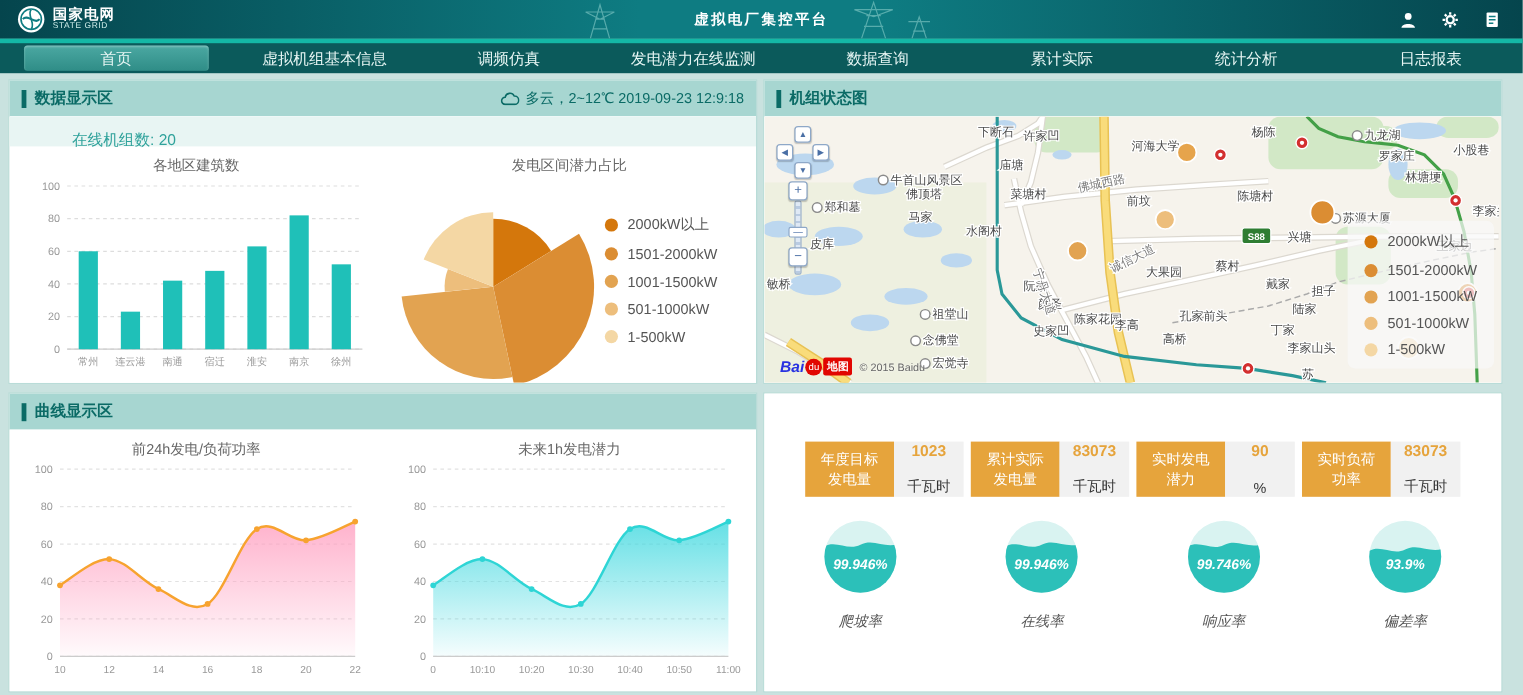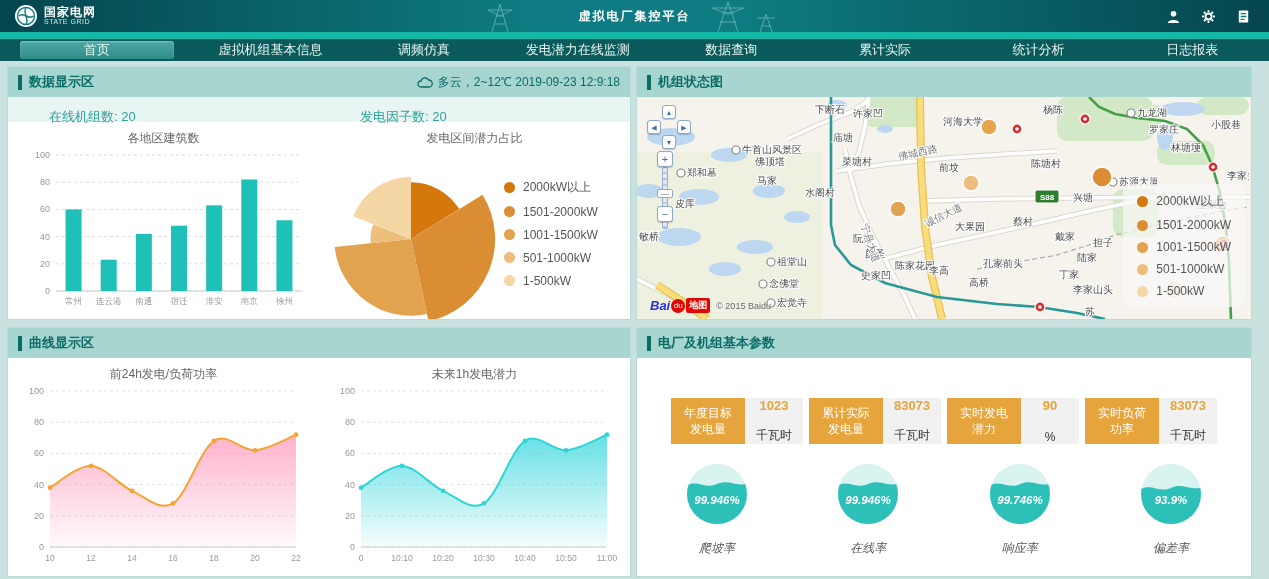--- a/index.html
+++ b/index.html
@@ -11,36 +11,36 @@
   header { position:relative; height:32px; background:linear-gradient(90deg,#05454d,#0e7c82 42%,#0e7c82 58%,#05454d); display:flex; align-items:center; }
   .brand { display:flex; align-items:center; gap:6px; margin-left:14px; }
   .brand-name { color:#fff; font-size:12px; font-weight:bold; letter-spacing:1px; line-height:12px; }
   .brand-sub { color:#cfeeea; font-size:7px; letter-spacing:.5px; line-height:8px; }
   .page-title { position:absolute; left:0; right:0; text-align:center; color:#fff; font-size:12px; font-weight:bold; letter-spacing:2px; }
   .pylons { position:absolute; top:0; height:32px; opacity:.5; }
   .header-icons { position:absolute; right:18px; top:0; height:32px; display:flex; align-items:center; gap:20px; }
   .hicon { width:15px; height:15px; cursor:pointer; }
 
   
-  nav { height:29px; background:#0b5a5b; border-top:7px solid #14b8a6; display:flex; }
+  nav { height:29px; background:#0b5a5b; border-top:4px solid #14b8a6; display:flex; }
   .nav-item { flex:1; display:flex; align-items:center; justify-content:center; color:#e7f6f4; font-size:13px; cursor:pointer; }
   .nav-item.active { margin:2px 20px; background:linear-gradient(#4ba8a2,#2f8d87); border-radius:3px; box-shadow:inset 0 1px 2px rgba(255,255,255,.35); }
 
   
   main { display:grid; grid-template-columns:622px 614px; grid-template-rows:252px 248px; gap:9px 7px; padding:6px 8px 0 8px; }
   .panel { background:#fff; box-shadow:0 0 0 1px #b9dcd8; display:flex; flex-direction:column; }
   .p-head { height:30px; background:#a7d6d1; display:flex; align-items:center; padding:0 10px; flex:0 0 30px; }
   .p-accent { width:4px; height:15px; background:#0b6b66; margin-right:7px; }
   .p-title { color:#0b6b66; font-size:13px; font-weight:bold; }
   .p-body { flex:1; position:relative; background:#fff; overflow:hidden; }
   .weather { margin-left:auto; display:flex; align-items:center; gap:5px; color:#0b6b66; font-size:12px; }
 
   
   .stats-strip { height:25px; background:#e8f5f3; display:flex; align-items:center; }
-  .stat-item { width:50%; padding-left:41px; color:#2fa29b; font-size:13px;margin-top:15px; }
+  .stat-item { width:50%; padding-left:52px; color:#2fa29b; font-size:13px;margin-top:15px; }
   .charts-row { display:flex; }
   .chart-box { width:50%; position:relative; }
   .c-title { text-align:center; color:#666; font-size:12px; padding-top:8px; }
   .pie-flex { display:flex; align-items:center; }
   .legend { display:flex; flex-direction:column; gap:9px; }
   .lg-row { display:flex; align-items:center; gap:8px; font-size:12px; color:#555; }
   .lg-dot { width:11px; height:11px; border-radius:50%; }
 
   
   .map { position:absolute; inset:0; background:#f6f3ec; }
@@ -139,21 +139,20 @@
         <span class="weather">
           <svg width="16" height="12" viewBox="0 0 16 12">
             <path d="M4,11 a3,3 0 0 1 0-6 a4,4 0 0 1 7.5-1 a3,3 0 0 1 0.5,7 Z" fill="none" stroke="#0b6b66" stroke-width="1.3"></path>
           </svg>
           <span>多云，2~12℃ 2019-09-23 12:9:18</span>
         </span>
       </div>
       <div class="p-body">
         <div class="stats-strip" id="stats">
             <div class="stat-item">在线机组数: 20</div>
-            <div class="stat-item">发电因子数: 20</div>
           </div>
         <div class="charts-row">
           <div class="chart-box">
             <div class="c-title">各地区建筑数</div>
             <svg id="barSvg" width="310" height="168">
                 <line x1="48" x2="294" y1="144" y2="144" stroke="#ddd" stroke-width="1" stroke-dasharray="3,3"></line>
                 <text x="42" y="147" text-anchor="end" font-size="9" fill="#999">0</text>
                 <line x1="48" x2="294" y1="116.80000000000001" y2="116.80000000000001" stroke="#ddd" stroke-width="1" stroke-dasharray="3,3"></line>
                 <text x="42" y="119.80000000000001" text-anchor="end" font-size="9" fill="#999">20</text>
                 <line x1="48" x2="294" y1="89.6" y2="89.6" stroke="#ddd" stroke-width="1" stroke-dasharray="3,3"></line>
@@ -479,24 +478,20 @@
                 <circle cx="288" cy="51.68000000000001" r="2.4" fill="#2ed5d5"></circle>
                 <text x="288" y="178" text-anchor="middle" font-size="8.5" fill="#999">11:00</text>
                 <line x1="42" x2="288" y1="164" y2="164" stroke="#ccc"></line>
               </svg>
           </div>
         </div>
       </div>
     </section>
 
     <section class="panel">
-      <div class="p-head">
-        <span class="p-accent"></span>
-        <span class="p-title">电厂及机组基本参数</span>
-      </div>
       <div class="p-body">
         <div class="cards-row" id="cards">
             <div class="card">
               <div class="card-label">
                 <span>年度目标</span>
                 <span>发电量</span>
               </div>
               <div class="card-val">
                 <div class="v">1023</div>
                 <div class="u">千瓦时</div>

